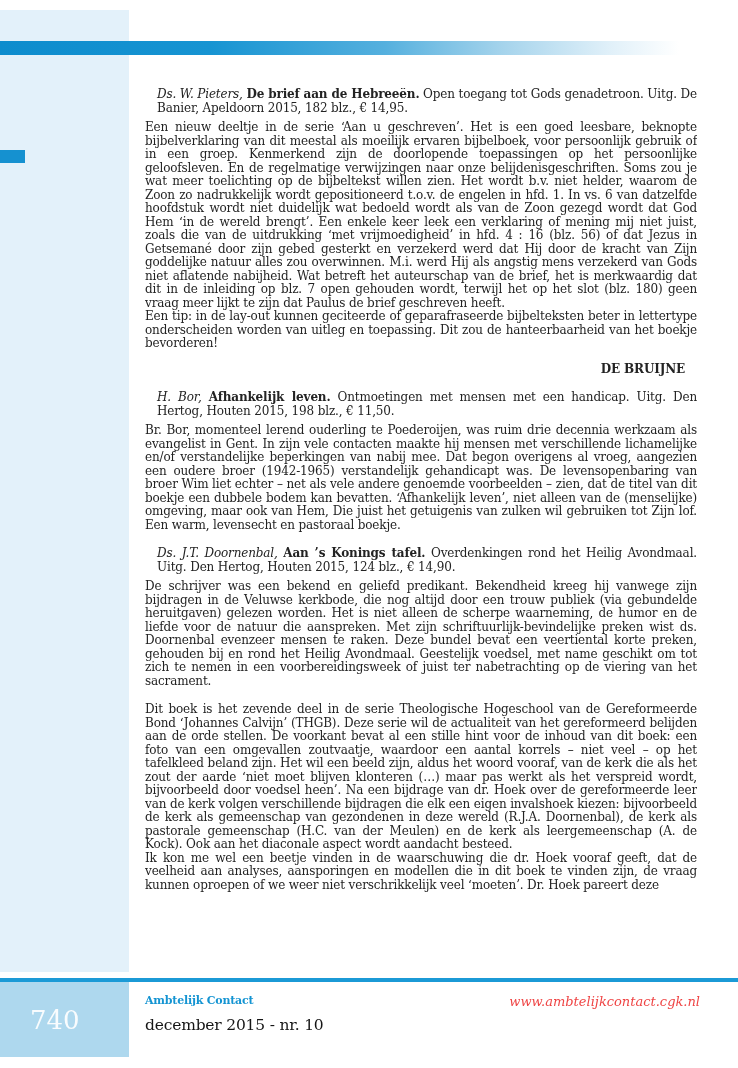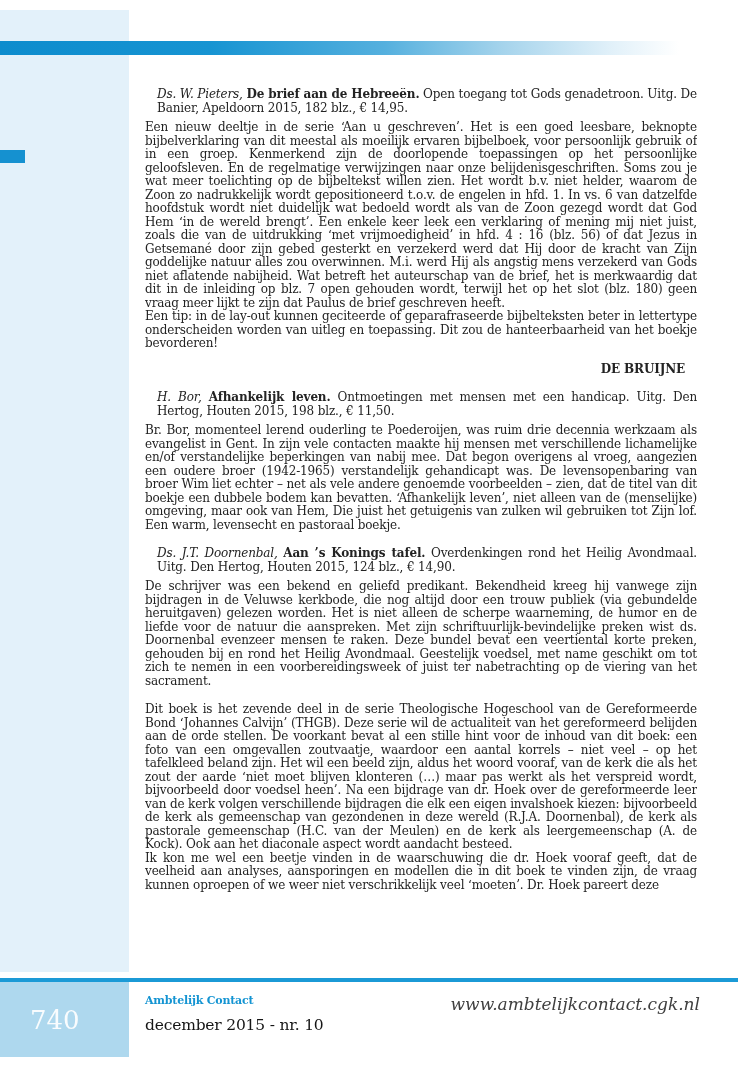--- a/index.html
+++ b/index.html
@@ -65,21 +65,21 @@
     color: #1494d2; font-weight: bold; font-size: 11px;
     letter-spacing: -0.2px;
   }
   .footer-issue {
     position: absolute; left: 145px; top: 1016px;
     color: #151515; font-weight: normal; font-size: 15.5px;
     letter-spacing: -0.2px;
   }
   .footer-url {
     position: absolute; right: 38px; top: 994px;
-    font-style: italic; font-size: 17px; color: #404040;
+    font-style: italic; font-size: 13px; color: #ef4444;
   }
 </style>
 </head>
 <body>
 
 <div class="side-column"></div>
 <div class="top-stripe"></div>
 <div class="side-tab"></div>
 
 <div class="content" id="reviews-root">

